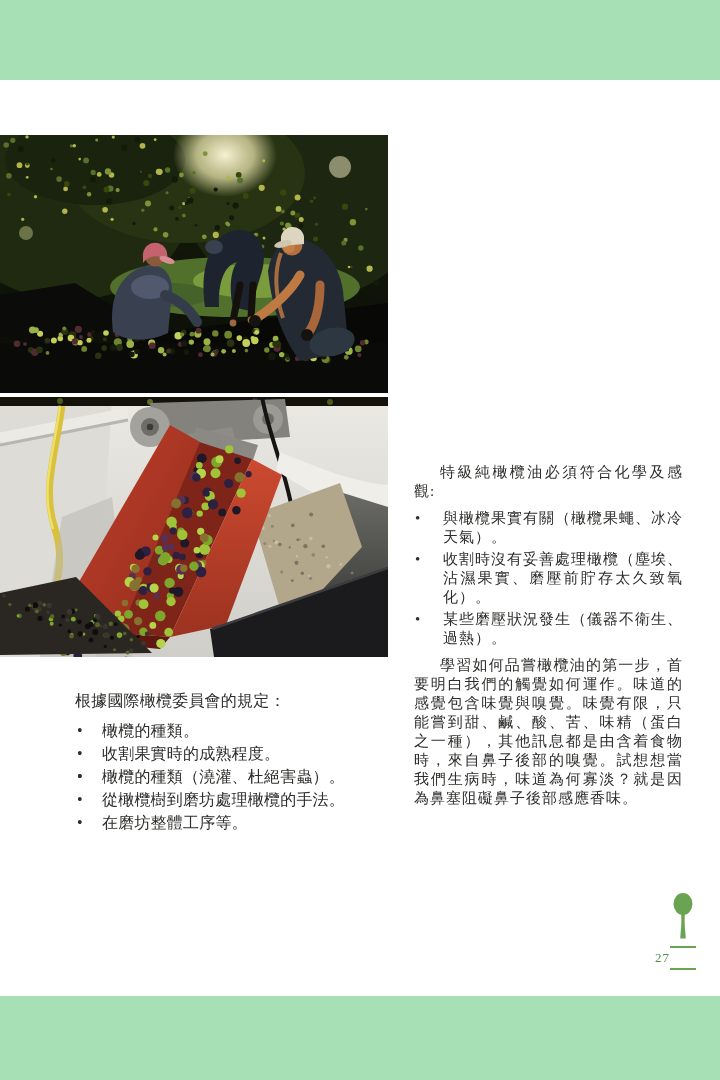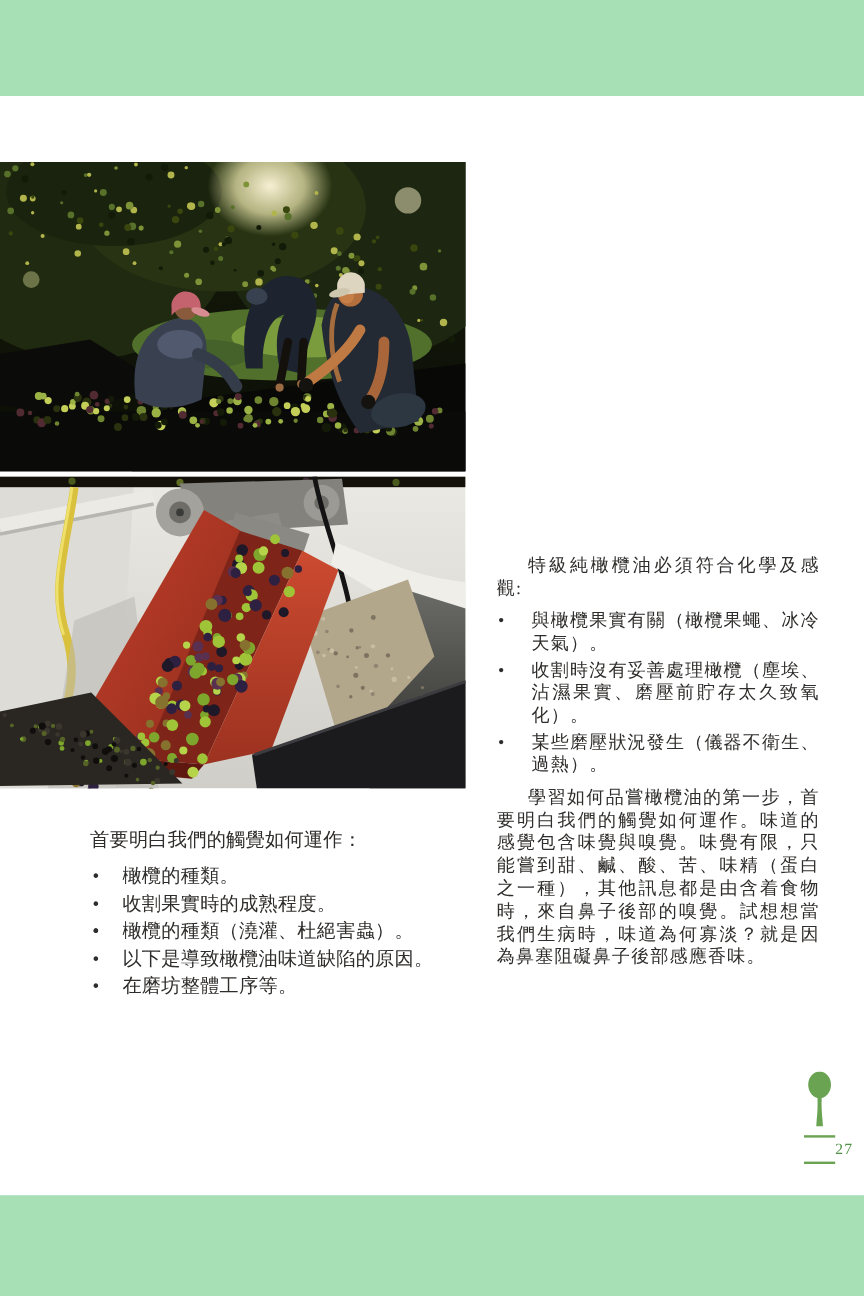--- a/index.html
+++ b/index.html
@@ -31,21 +31,21 @@
   .right-col .bullets{margin-top:8px;}
 
   .bullets{margin:0;padding:0;list-style:none;}
   .bullet-row{position:relative;margin:0 0 2px 0;text-align:justify;}
   .left-col .bullet-row{padding-left:46px;}
   .right-col .bullet-row{padding-left:29px;margin-bottom:3px;}
   .bullet-dot{position:absolute;top:0;}
   .left-col .bullet-dot{left:21px;}
   .right-col .bullet-dot{left:1px;}
 
-  .page-marker{position:absolute;left:655px;top:893px;width:56px;text-align:right;}
+  .page-marker{position:absolute;left:655px;top:893px;width:56px;text-align:left;}
   .page-marker svg{display:block;margin:0 auto;}
   .marker-rule{width:26px;height:2px;background:#6aa352;margin:5px auto 3px auto;}
   .marker-rule.lower{margin:3px auto 0 auto;}
   .page-number{font-size:13px;color:#4f9145;letter-spacing:1px;line-height:14px;}
 </style>
 </head>
 <body>
 
 <div class="page">
 
@@ -696,27 +696,27 @@
       </g>
 
       <g>
         <polygon points="210,232 388,170 388,260 214,260" fill="#1b1b1d"></polygon>
         <path d="M212,232 L388,171" stroke="#3c3c40" stroke-width="2.5" fill="none"></path>
       </g>
     </svg>
   </div>
 
   <div class="col left-col">
-    <p class="para">首要明白我們的觸覺如何運作：</p>
+    <p class="para">根據國際橄欖委員會的規定：</p>
     <ul class="bullets">
       <li class="bullet-row"><span class="bullet-dot">•</span><span>橄欖的種類。</span></li>
       <li class="bullet-row"><span class="bullet-dot">•</span><span>收割果實時的成熟程度。</span></li>
       <li class="bullet-row"><span class="bullet-dot">•</span></li>
       <li class="bullet-row"><span class="bullet-dot">•</span><span>橄欖的種類（澆灌、杜絕害蟲）。</span></li>
-      <li class="bullet-row"><span class="bullet-dot">•</span><span>以下是導致橄欖油味道缺陷的原因。</span></li>
+      <li class="bullet-row"><span class="bullet-dot">•</span><span>從橄欖樹到磨坊處理橄欖的手法。</span></li>
       <li class="bullet-row"><span class="bullet-dot">•</span><span>在磨坊整體工序等。</span></li>
     </ul>
   </div>
 
   <div class="col right-col">
     <p class="para">特級純橄欖油必須符合化學及感觀:</p>
     <ul class="bullets">
       <li class="bullet-row"><span class="bullet-dot">•</span><span>與橄欖果實有關（橄欖果蠅、冰冷天氣）。</span></li>
       <li class="bullet-row"><span class="bullet-dot">•</span><span>收割時沒有妥善處理橄欖（塵埃、沾濕果實、磨壓前貯存太久致氧化）。</span></li>
       <li class="bullet-row"><span class="bullet-dot">•</span><span>某些磨壓狀況發生（儀器不衛生、過熱）。</span></li>

